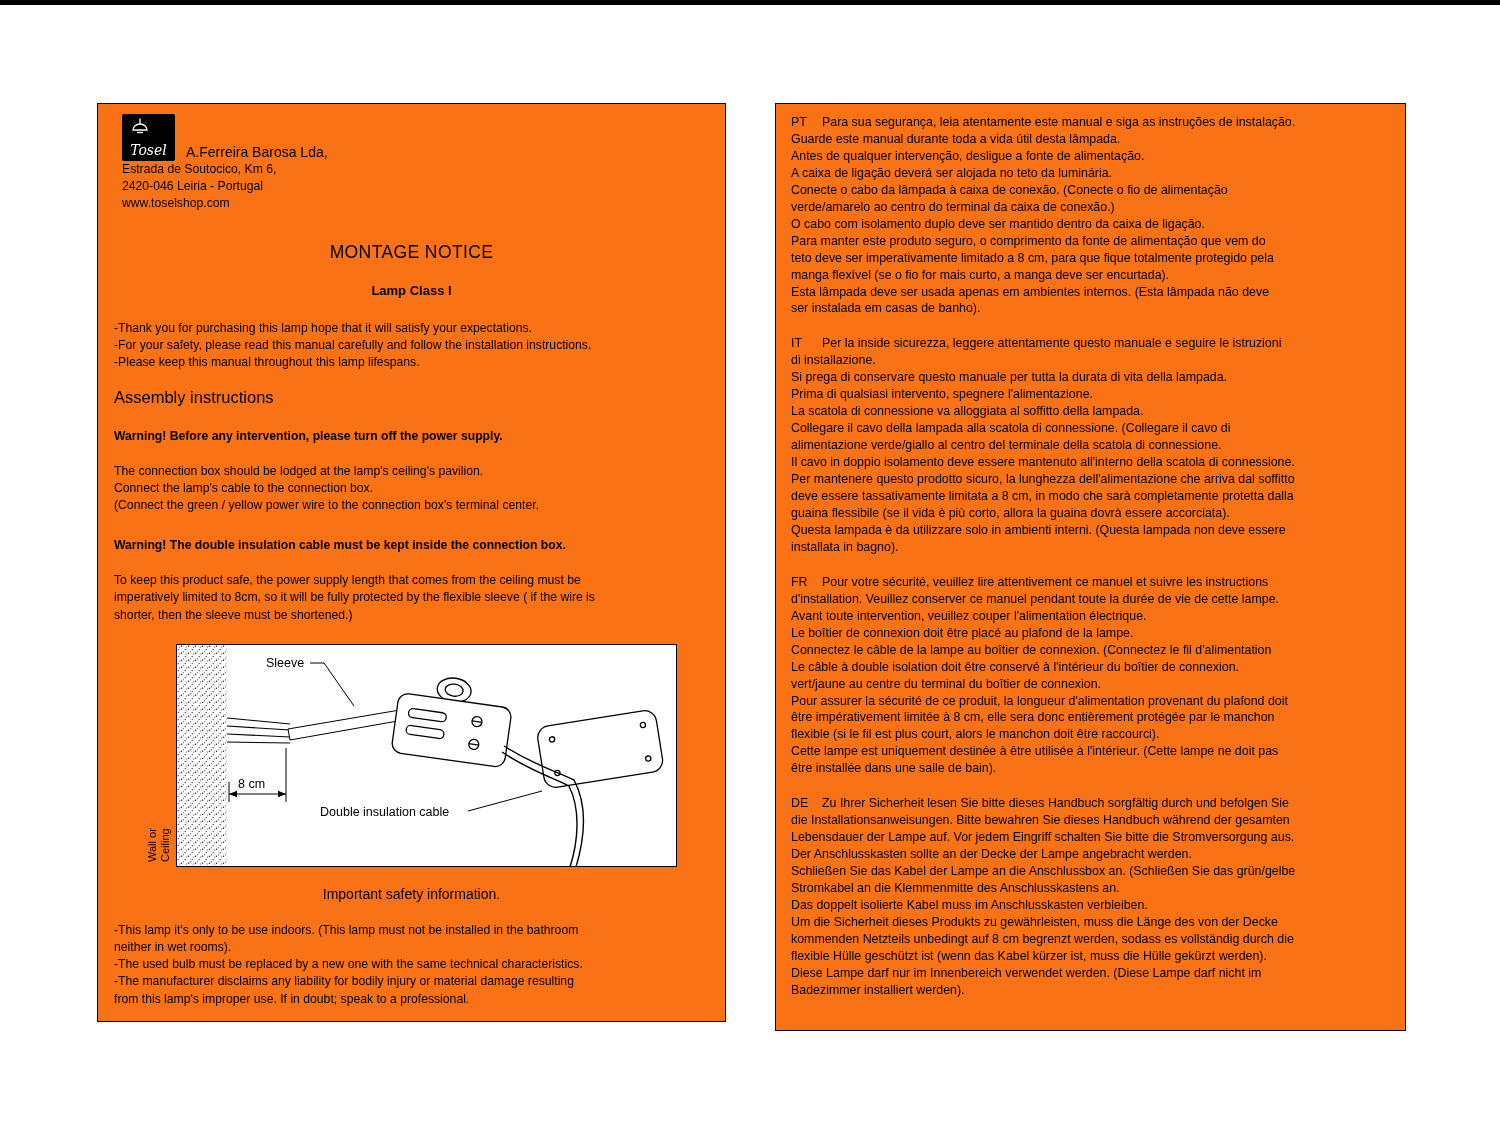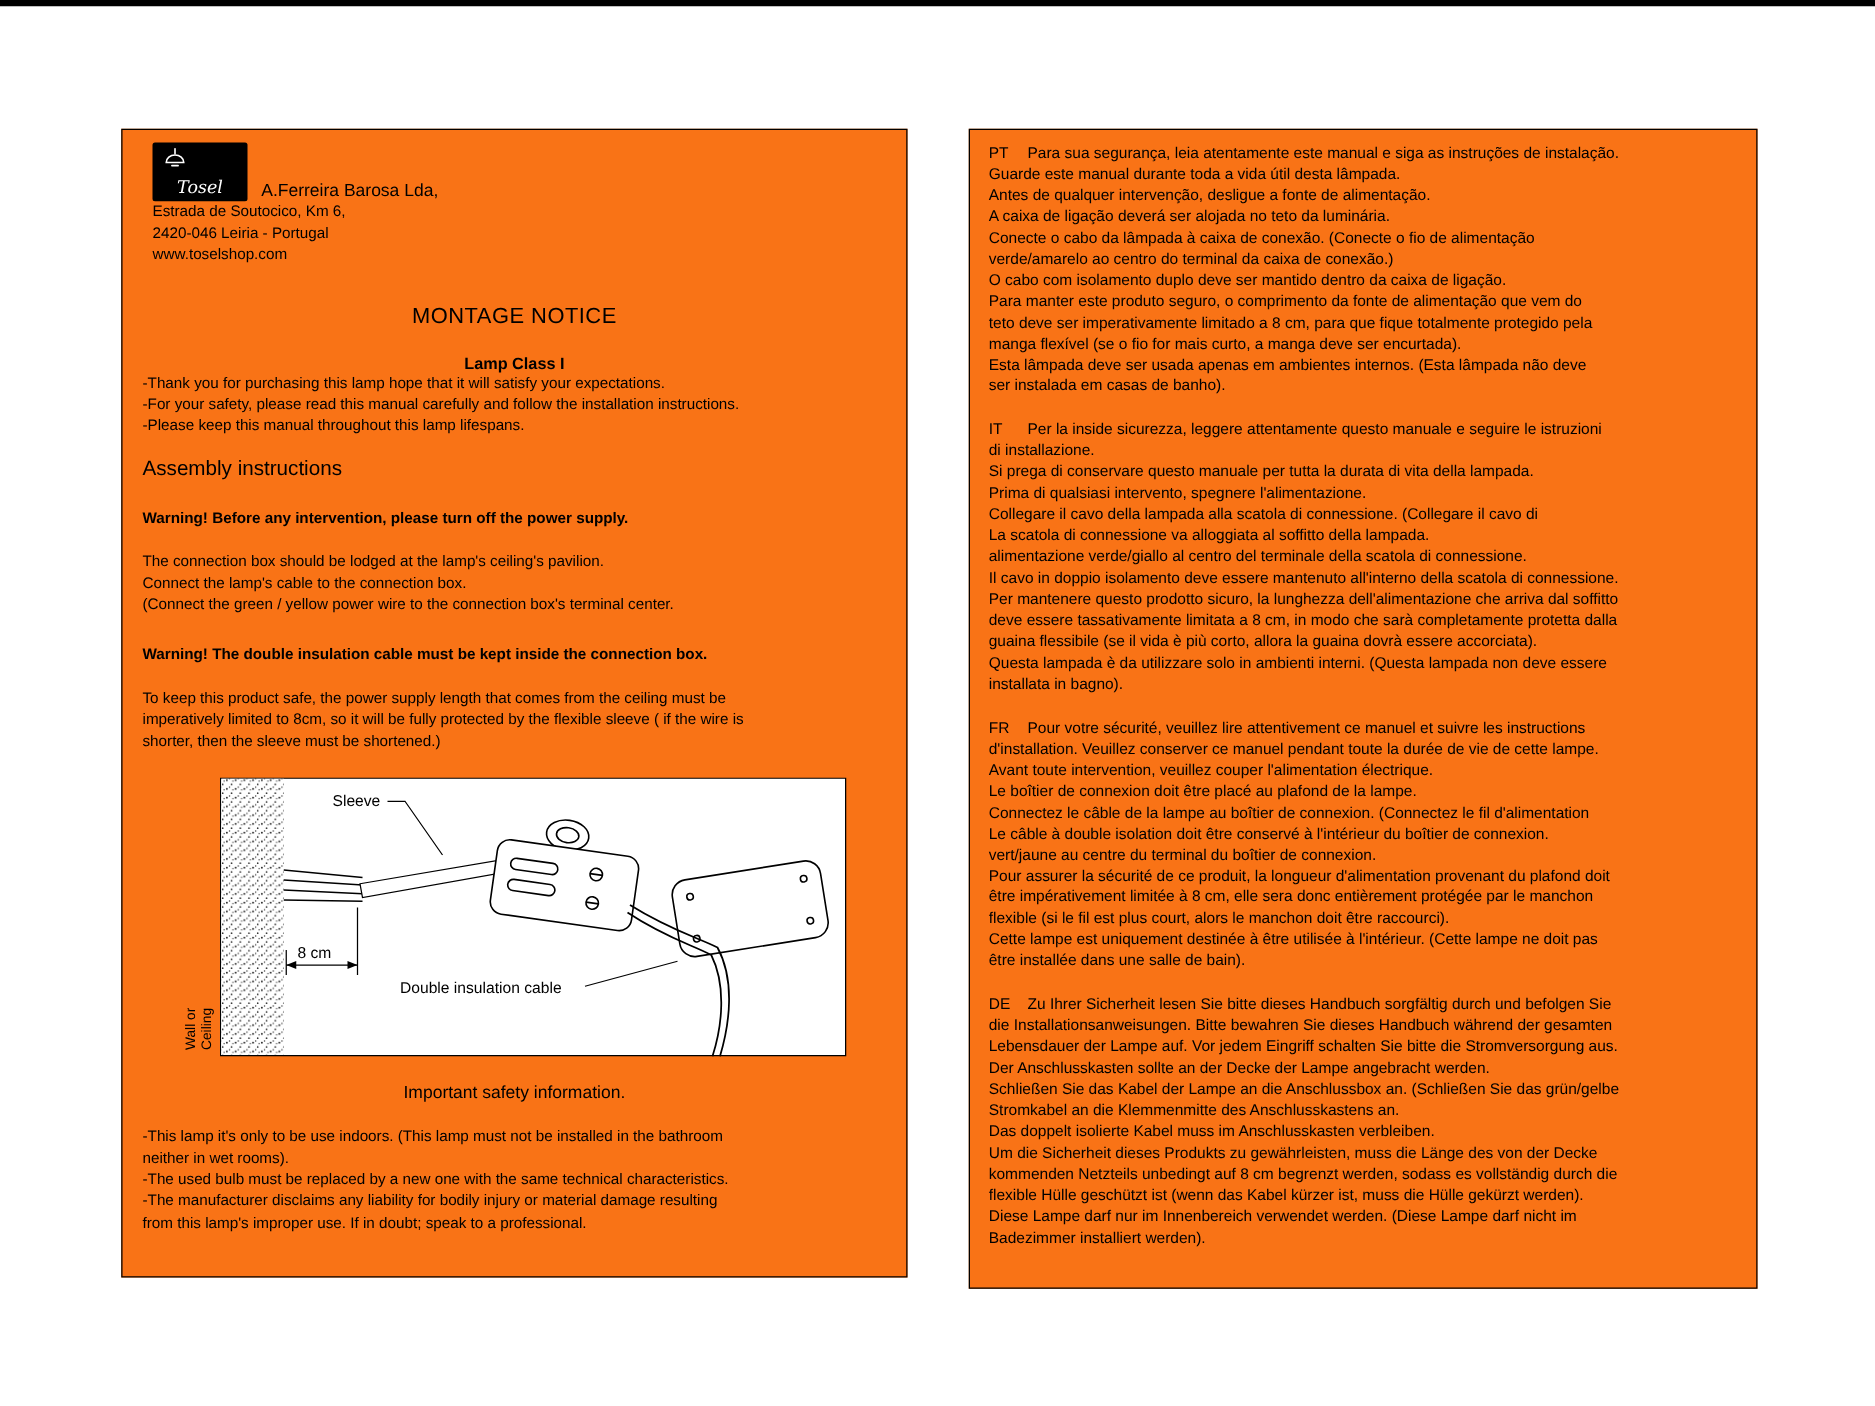--- a/index.html
+++ b/index.html
@@ -18,38 +18,38 @@
     background: #f97316;
     border: 1.4px solid #000;
     overflow: hidden;
   }
   .page-left  { left: 97px;  top: 103px; width: 629px; height: 919px; padding: 10px 16px; }
   .page-right { left: 775px; top: 103px; width: 631px; height: 928px; padding: 10px 14px 0 15px; }
 
   
   .logo-row { display: flex; align-items: flex-end; gap: 11px; margin-left: 8px; }
   .logo {
-    width: 76px; height: 47px; background: #000; color: #fff;
+    width: 53px; height: 47px; background: #000; color: #fff;
     border-radius: 2px; position: relative; flex: 0 0 auto;
     display: flex; align-items: flex-end; justify-content: center;
     padding-bottom: 4px;
   }
   .logo-text { font-family: "DejaVu Serif", serif; font-style: italic; font-size: 14px; line-height: 1; }
   .logo svg { position: absolute; top: 4px; left: 7px; }
   .addr { font-size: 12.2px; line-height: 17px; margin-left: 8px; white-space: nowrap; }
   .addr-first { margin: 0 0 1px 0; font-size: 14px; white-space: nowrap; }
 
   h1.title { text-align: center; font-size: 17.5px; font-weight: normal; letter-spacing: 0.4px; margin: 30px 0 0; }
   h2.subtitle { text-align: center; font-size: 13px; font-weight: bold; margin: 20px 0 0; }
   h3.midhead { text-align: left; font-size: 16.5px; font-weight: normal; margin: 16px 0 0; }
   h3.safetyhead { text-align: center; font-size: 14px; font-weight: normal; margin: 14px 0 0; }
 
   .body-lines { font-size: 12.2px; line-height: 17.2px; }
   .body-lines .line { white-space: nowrap; }
-  .intro   { }
+  .intro   { margin-top: 22px; }
   .para1   { margin-top: 20px; }
   .para2   { margin-top: 20px; }
   .safety  { margin-top: 20px; }
   .warning { font-weight: bold; font-size: 12.2px; white-space: nowrap; }
   .warning1 { margin-top: 22px; }
   .warning2 { margin-top: 24px; }
 
   .diagram { margin: 20px 0 0 24px; }
   .dlabel { font-size: 12.5px; fill: #000; font-family: "Liberation Sans", sans-serif; }
   .dlabel-sm { font-size: 11px; fill: #000; font-family: "Liberation Sans", sans-serif; }
@@ -217,22 +217,22 @@
 
   <div class="lang-section">
     <div class="line">
       <span class="lang-code">IT</span><span>Per la inside sicurezza, leggere attentamente questo manuale e seguire le istruzioni</span>
     </div>
     <div>
 
     <div class="line">di installazione.</div>
         <div class="line">Si prega di conservare questo manuale per tutta la durata di vita della lampada.</div>
         <div class="line">Prima di qualsiasi intervento, spegnere l'alimentazione.</div>
+        <div class="line">La scatola di connessione va alloggiata al soffitto della lampada.</div>
         <div class="line">Collegare il cavo della lampada alla scatola di connessione. (Collegare il cavo di</div>
-        <div class="line">La scatola di connessione va alloggiata al soffitto della lampada.</div>
         <div class="line">alimentazione verde/giallo al centro del terminale della scatola di connessione.</div>
         <div class="line">Il cavo in doppio isolamento deve essere mantenuto all'interno della scatola di connessione.</div>
         <div class="line">Per mantenere questo prodotto sicuro, la lunghezza dell'alimentazione che arriva dal soffitto</div>
         <div class="line">deve essere tassativamente limitata a 8 cm, in modo che sarà completamente protetta dalla</div>
         <div class="line">guaina flessibile (se il vida è più corto, allora la guaina dovrà essere accorciata).</div>
         <div class="line">Questa lampada è da utilizzare solo in ambienti interni. (Questa lampada non deve essere</div>
         <div class="line">installata in bagno).</div>
       </div>
   </div>
 

